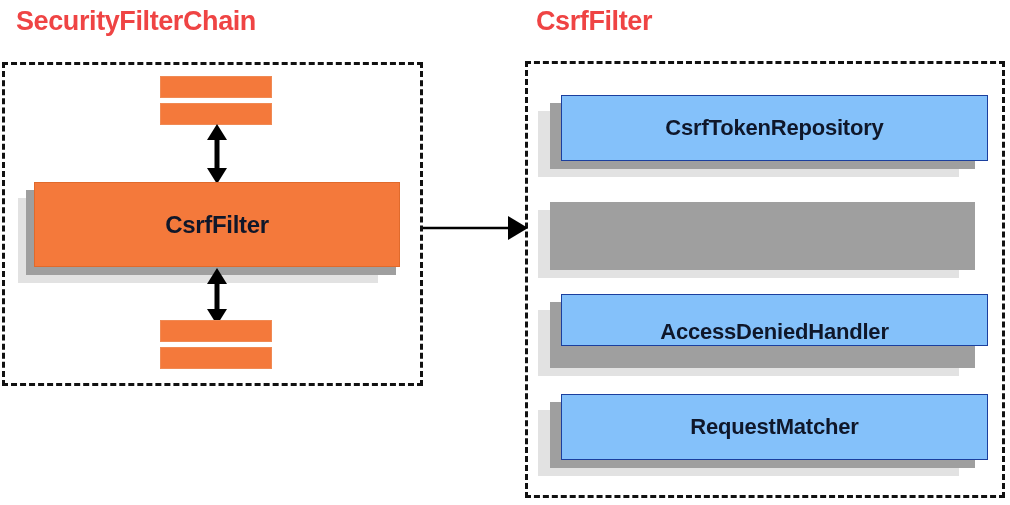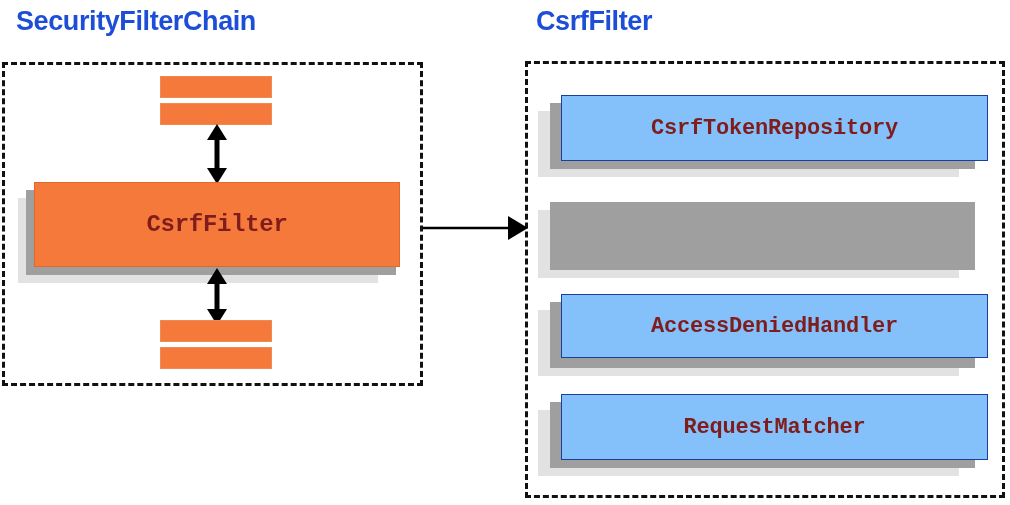--- a/index.html
+++ b/index.html
@@ -19,21 +19,21 @@
     overflow: hidden;
   }
 
   
   .panel-title {
     position: absolute;
     font-family: "Liberation Sans", sans-serif;
     font-weight: bold;
     font-size: 27px;
     line-height: 32px;
-    color: #1d4ed8;
+    color: #ef4444;
     letter-spacing: -0.4px;
     white-space: nowrap;
   }
   #title-left  { left: 16px; top: 5px; }
   #title-right { left: 536px; top: 5px; }
 
   
   .panel {
     position: absolute;
     border: 3px dashed #111111;
@@ -50,23 +50,23 @@
   .stack .layer {
     position: absolute;
     box-sizing: border-box;
   }
   .stack .layer.back  { background: #e2e2e2; }
   .stack .layer.mid   { background: #9f9f9f; }
   .stack .layer.front {
     display: flex;
     align-items: center;
     justify-content: center;
-    font-family: Liberation Mono, monospace;
+    font-family: Liberation Sans, sans-serif;
     font-weight: bold;
-    color: #7f1d1d;
+    color: #0f172a;
     white-space: nowrap;
   }
   .stack.orange .layer.front {
     background: #f4793b;
     border: 1px solid #e06a2c;
     font-size: 24px;
     letter-spacing: -0.3px;
   }
   .stack.blue .layer.front {
     background: #84c1fa;
@@ -142,21 +142,21 @@
   </div>
 
   <div class="stack blue" style="left:538px; top:194px; width:466px; height:92px;">
     <div class="layer back" style="left:0px;  top:16px; width:421px; height:68px;"></div>
     <div class="layer mid" style="left:12px; top:8px;  width:425px; height:68px;"></div>
   </div>
 
   <div class="stack blue" style="left:538px; top:294px; width:466px; height:90px;">
     <div class="layer back" style="left:0px;  top:16px; width:421px; height:66px;"></div>
     <div class="layer mid" style="left:12px; top:8px;  width:425px; height:66px;"></div>
-    <div class="layer front" style="left:23px; top:0px;  width:427px; height:64px;">
+    <div class="layer front" style="left:23px; top:0px;  width:427px; height:52px;align-items:flex-end;">
       <span>AccessDeniedHandler</span>
     </div>
   </div>
 
   <div class="stack blue" style="left:538px; top:394px; width:466px; height:90px;text-align:center;">
     <div class="layer back" style="left:0px;  top:16px; width:421px; height:66px;"></div>
     <div class="layer mid" style="left:12px; top:8px;  width:425px; height:66px;"></div>
     <div class="layer front" style="left:23px; top:0px;  width:427px; height:66px;">
       <span>RequestMatcher</span>
     </div>

